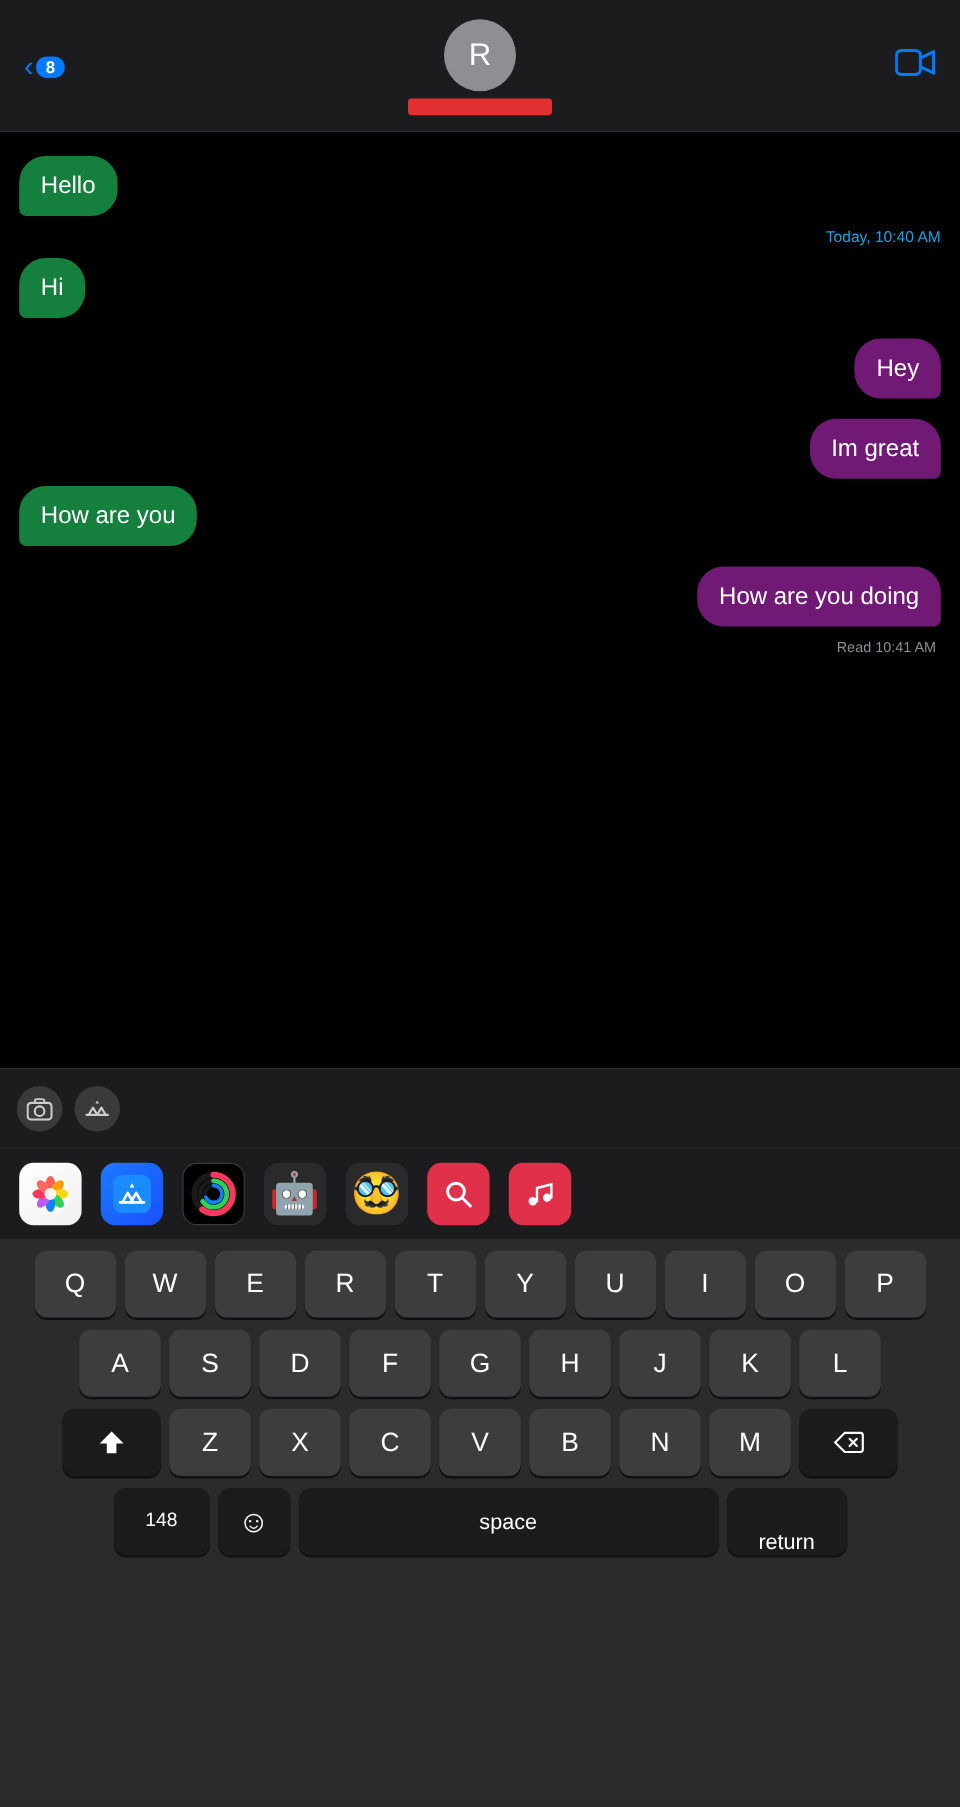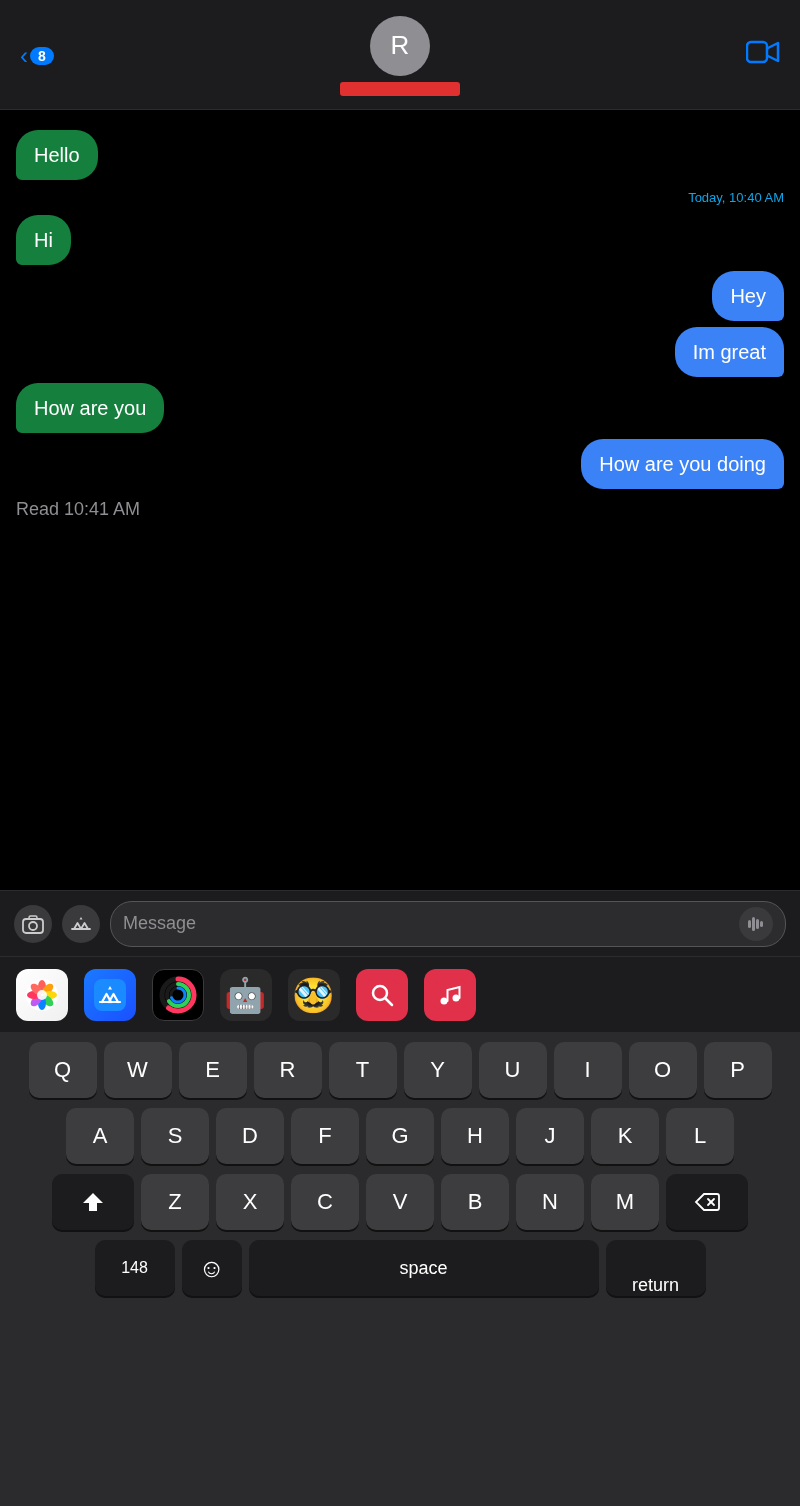--- a/index.html
+++ b/index.html
@@ -104,36 +104,38 @@
     }
 
     .msg-received {
       background: #15803d;
       color: #fff;
       align-self: flex-start;
       border-bottom-left-radius: 6px;
     }
 
     .msg-sent {
-      background: #3b82f6;
+      background: #701a75;
       color: #fff;
       align-self: flex-end;
       border-bottom-right-radius: 6px;
+      margin-top: 11px;
     }
 
     .time-divider {
       text-align: right;
       color: #0ea5e9;
       font-size: 13px;
       margin: 4px 0;
     }
 
     .read-status {
+      text-align: right;
       color: #8e8e93;
-      font-size: 18px;
+      font-size: 12px;
       margin-top: 4px;
       margin-bottom: 4px;
       padding-right: 4px;
     }
 
     
     .input-area {
       background: #1c1c1e;
       padding: 10px 14px;
       display: flex;
@@ -361,31 +363,20 @@
 
   <div class="appstore-btn">
     <svg width="22" height="22" viewBox="0 0 22 22" fill="none">
       <path d="M4 16l3.5-6 3.5 6" stroke="#ccc" stroke-width="1.8" stroke-linecap="round" stroke-linejoin="round"></path>
       <path d="M18 16l-3.5-6-3.5 6" stroke="#ccc" stroke-width="1.8" stroke-linecap="round" stroke-linejoin="round"></path>
       <line x1="2" y1="16" x2="20" y2="16" stroke="#ccc" stroke-width="1.8" stroke-linecap="round"></line>
       <path d="M11 4l1.5 2.5h-3L11 4z" fill="#ccc"></path>
     </svg>
   </div>
 
-  <div class="message-input-wrap">
-    <span class="message-input-placeholder">Message</span>
-    <div class="audio-btn">
-      <svg width="18" height="18" viewBox="0 0 18 18" fill="none">
-        <rect x="1" y="5" width="3" height="8" rx="1.5" fill="#8e8e93"></rect>
-        <rect x="5" y="2" width="3" height="14" rx="1.5" fill="#8e8e93"></rect>
-        <rect x="9" y="4" width="3" height="10" rx="1.5" fill="#8e8e93"></rect>
-        <rect x="13" y="6" width="3" height="6" rx="1.5" fill="#8e8e93"></rect>
-      </svg>
-    </div>
-  </div>
 </div>
 
 <div class="app-icons-row">
 
   <div class="app-icon app-icon-photos">
     <svg width="34" height="34" viewBox="0 0 34 34">
       <circle cx="17" cy="17" r="16" fill="white"></circle>
 
       <ellipse cx="17" cy="9" rx="4" ry="7" fill="#ff5f57" transform="rotate(0 17 17)"></ellipse>
       <ellipse cx="17" cy="9" rx="4" ry="7" fill="#ff9f0a" transform="rotate(45 17 17)"></ellipse>

